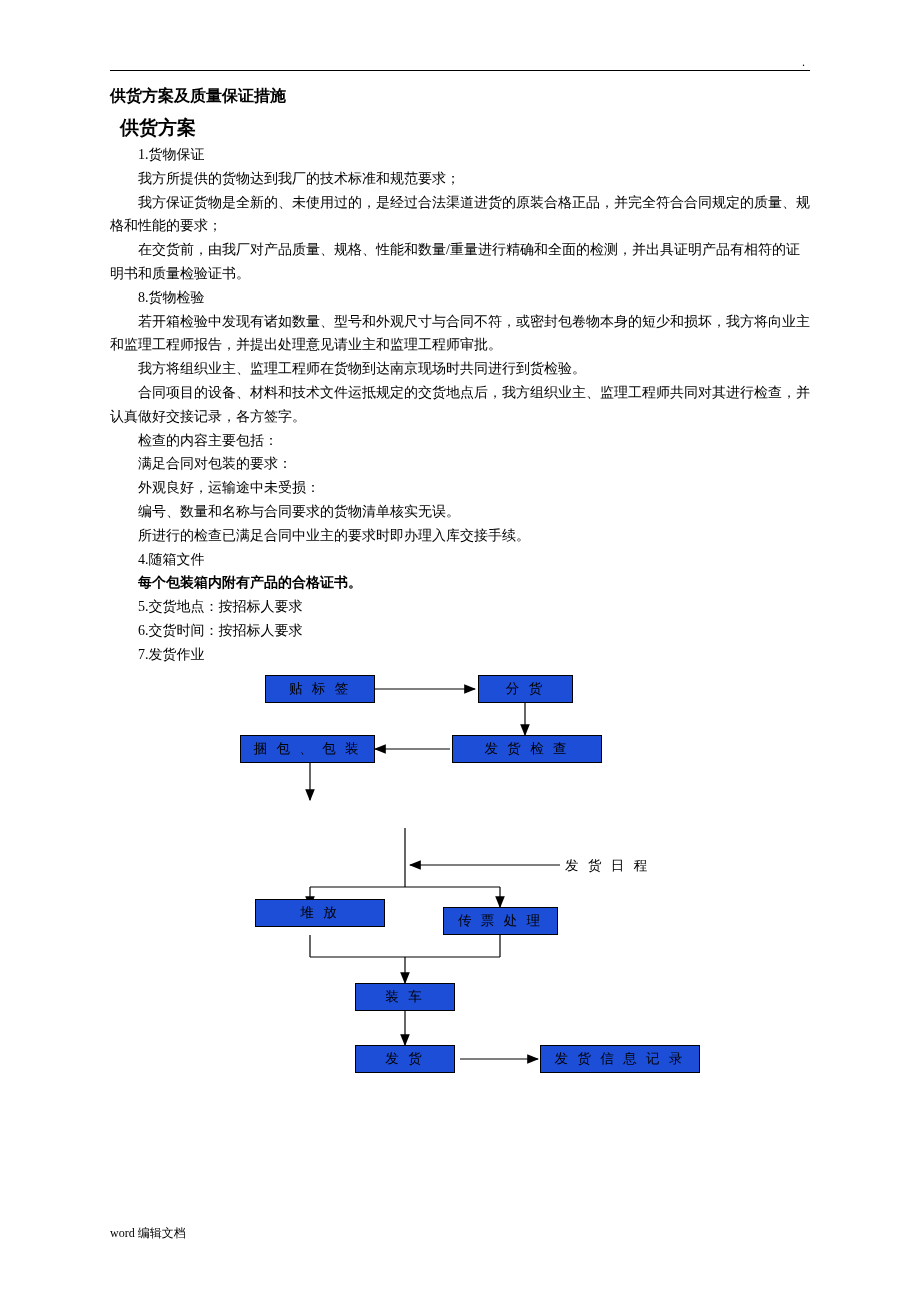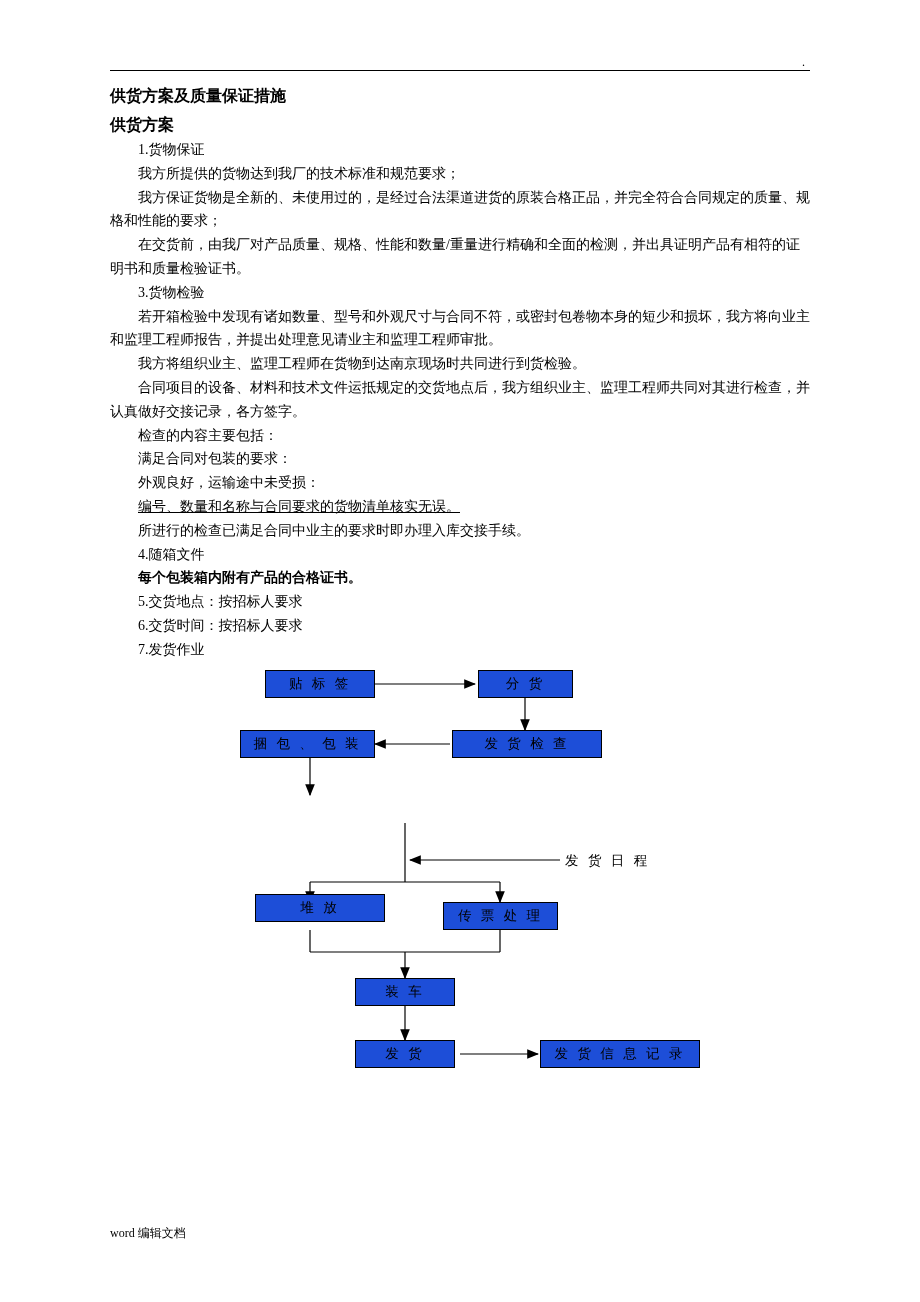--- a/index.html
+++ b/index.html
@@ -1,20 +1,20 @@
 <!DOCTYPE html>
 <html><head>
 <meta charset="utf-8">
 <style>
   body{margin:0;background:#fff;font-family:"SimSun","宋体",serif;color:#000}
   .page{width:920px;height:1302px;position:relative;box-sizing:border-box;padding:70px 110px 60px 110px}
   .rule{border-top:1px solid #000;margin:0 0 15px 0}
   .dot{position:absolute;right:115px;top:55px;font-size:12px}
   h1{font-size:16px;text-align:left;margin:0 0 8px 0;font-weight:bold;font-family:"SimHei","黑体",sans-serif}
-  h2{font-size:16px;margin:0 0 2px 0;font-weight:bold;font-family:"SimHei","黑体",sans-serif}
+  h2{font-size:19px;margin:0 0 2px 10px;font-weight:bold;font-family:"SimHei","黑体",sans-serif}
   .body{font-size:14px;line-height:1.7}
   .p{text-indent:2em;margin:0}
   .flow{position:relative;width:520px;height:435px;margin:8px 0 0 90px}
   .box{position:absolute;border:1px solid #000;background:#1d4ed8;text-align:center;font-size:13.5px;display:flex;align-items:center;justify-content:center;letter-spacing:3px;box-sizing:border-box;height:28px}
   .lbl{position:absolute;font-size:13.5px;letter-spacing:3px}
   svg{position:absolute;left:0;top:0}
   .foot{position:absolute;left:110px;bottom:60px;font-size:12px;font-family:"SimSun",serif}
 </style>
 </head>
 <body>
@@ -24,28 +24,28 @@
   <div class="rule"></div>
 
   <h1>供货方案及质量保证措施</h1>
   <h2>供货方案</h2>
 
   <div class="body">
     <p class="p" style="text-indent: 2em; margin-left: 0px;">1.货物保证</p>
     <p class="p" style="text-indent: 2em; margin-left: 0px;">我方所提供的货物达到我厂的技术标准和规范要求；</p>
     <p class="p" style="text-indent:2em;margin-left:0">我方保证货物是全新的、未使用过的，是经过合法渠道进货的原装合格正品，并完全符合合同规定的质量、规格和性能的要求；</p>
     <p class="p" style="text-indent: 2em; margin-left: 0px;">在交货前，由我厂对产品质量、规格、性能和数量/重量进行精确和全面的检测，并出具证明产品有相符的证明书和质量检验证书。</p>
-    <p class="p" style="text-indent: 2em; margin-left: 0px;">3.货物检验</p>
+    <p class="p" style="text-indent: 2em; margin-left: 0px;">8.货物检验</p>
     <p class="p" style="text-indent: 2em; margin-left: 0px;">若开箱检验中发现有诸如数量、型号和外观尺寸与合同不符，或密封包卷物本身的短少和损坏，我方将向业主和监理工程师报告，并提出处理意见请业主和监理工程师审批。</p>
     <p class="p" style="text-indent: 2em; margin-left: 0px;">我方将组织业主、监理工程师在货物到达南京现场时共同进行到货检验。</p>
     <p class="p" style="text-indent: 2em; margin-left: 0px;">合同项目的设备、材料和技术文件运抵规定的交货地点后，我方组织业主、监理工程师共同对其进行检查，并认真做好交接记录，各方签字。</p>
     <p class="p" style="text-indent: 2em; margin-left: 0px;">检查的内容主要包括：</p>
     <p class="p" style="text-indent: 2em; margin-left: 0px;">满足合同对包装的要求：</p>
     <p class="p" style="text-indent: 2em; margin-left: 0px;">外观良好，运输途中未受损：</p>
-    <p class="p" style="text-indent: 2em; margin-left: 0px; text-decoration: underline;">编号、数量和名称与合同要求的货物清单核实无误。</p>
+    <p class="p" style="text-indent: 2em; margin-left: 0px;">编号、数量和名称与合同要求的货物清单核实无误。</p>
     <p class="p" style="text-indent: 2em; margin-left: 0px;">所进行的检查已满足合同中业主的要求时即办理入库交接手续。</p>
     <p class="p" style="text-indent: 2em; margin-left: 0px;">4.随箱文件</p>
     <p class="p" style="text-indent: 2em; margin-left: 0px; font-weight: bold;">每个包装箱内附有产品的合格证书。</p>
     <p class="p" style="text-indent: 2em; margin-left: 0px;">5.交货地点：按招标人要求</p>
     <p class="p" style="text-indent: 2em; margin-left: 0px;">6.交货时间：按招标人要求</p>
     <p class="p" style="text-indent: 2em; margin-left: 0px;">7.发货作业</p>
   </div>
 
   <div class="flow">
     <svg width="520" height="435">

